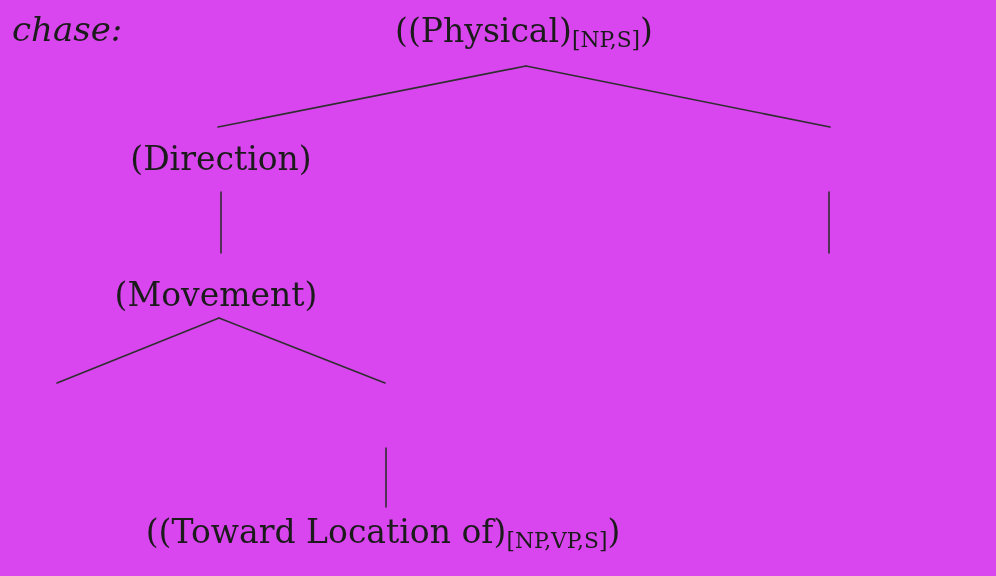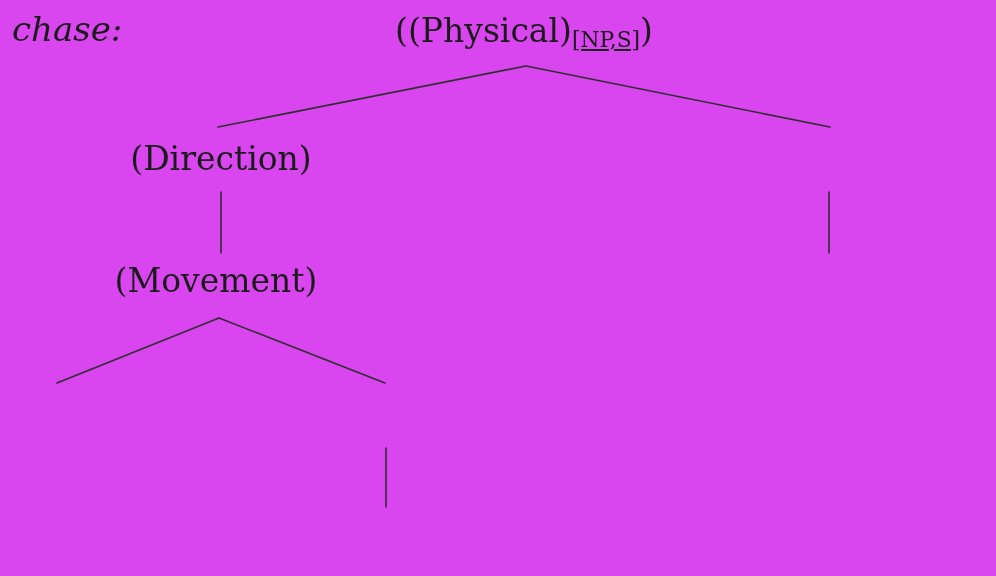--- a/index.html
+++ b/index.html
@@ -42,21 +42,20 @@
     position: absolute;
     transform: translateX(-50%);
     font-size: 33px;
     line-height: 1.15;
     color: #1b1b1b;
     white-space: nowrap;
   }
   .node .sub {
     font-size: 0.66em;
     vertical-align: -0.24em;
-    text-decoration: underline;
   }
 </style>
 </head>
 <body>
 
 <div class="stage">
 
   <svg class="edges" viewBox="0 0 996 576" xmlns="http://www.w3.org/2000/svg">
     <line x1="526" y1="66" x2="218" y2="127"></line>
     <line x1="526" y1="66" x2="830" y2="127"></line>
@@ -71,21 +70,24 @@
 
   <div class="node" style="left:524px; top:12px;">
     <span class="main">((Physical)</span><span class="sub">[NP,S]</span><span class="main">)</span>
   </div>
 
   <div class="node" style="left:221px; top:140px;">
     <span class="main">(Direction)</span>
   </div>
 
 
-  <div class="node" style="left:216px; top:262px;">
+  <div class="node" style="left:216px; top:276px;">
     <span class="main">(Movement)</span>
   </div>
 
 
 
 
+  <div class="node" style="left:383px; top:513px;">
+    <span class="main">((Toward Location of)</span><span class="sub">[NP,VP,S]</span><span class="main">)</span>
+  </div>
 
 </div>
 
 </body></html>

